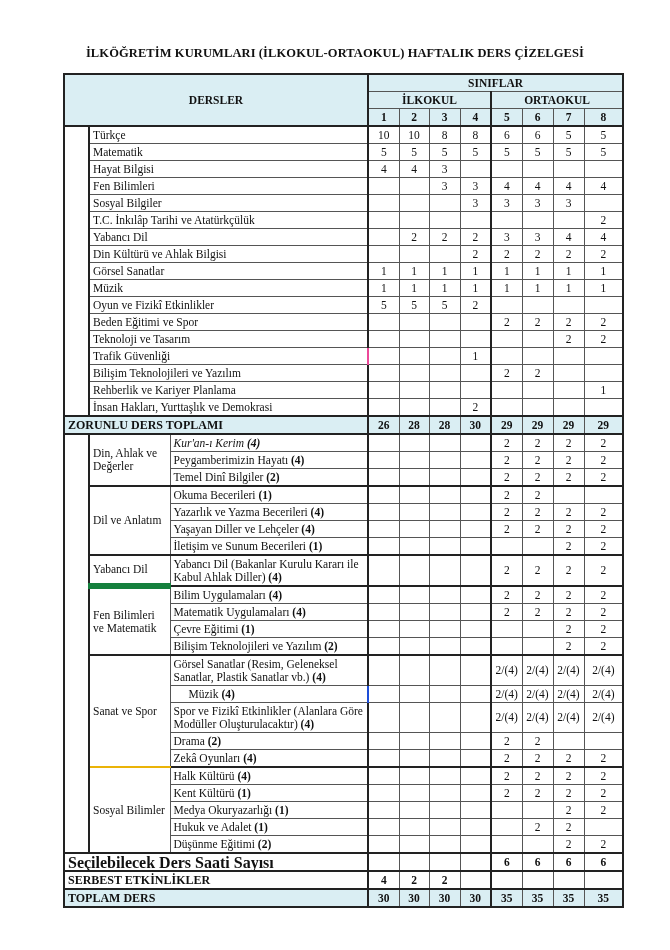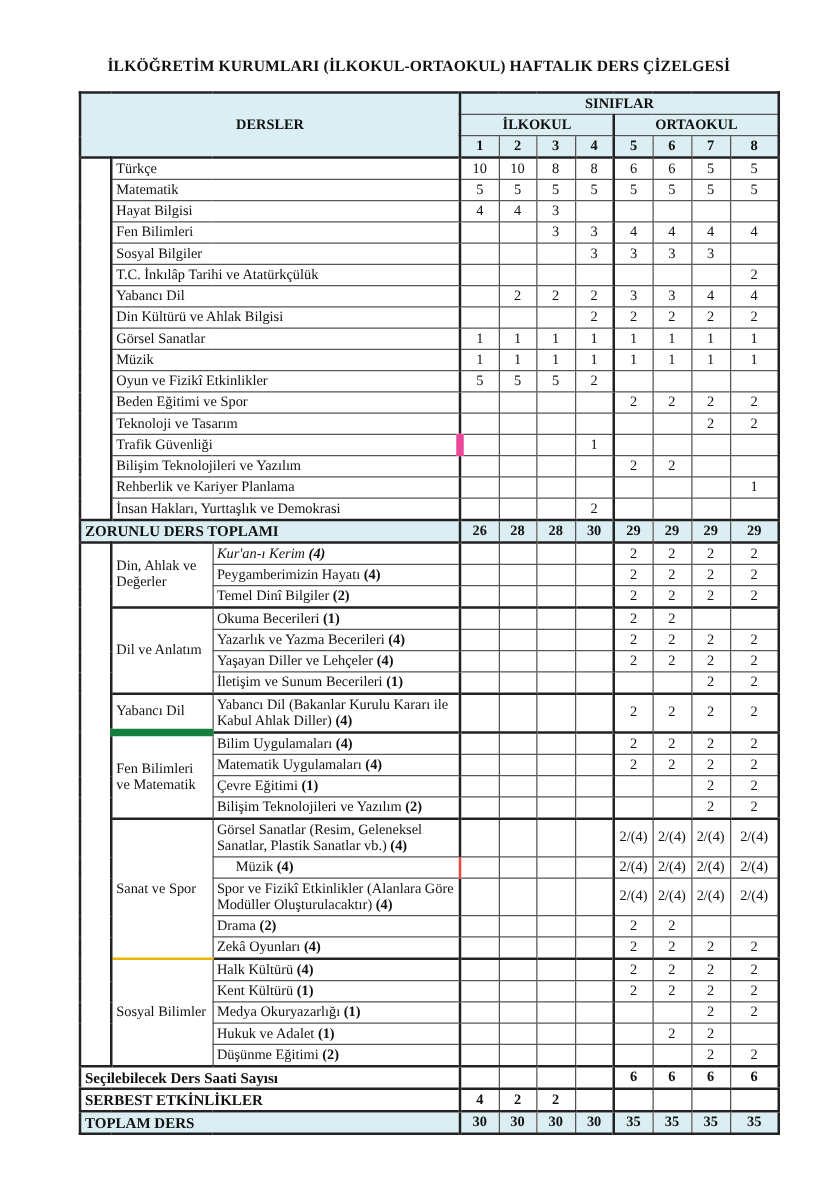--- a/index.html
+++ b/index.html
@@ -200,21 +200,21 @@
         <td class="num"></td>
         <td class="num"></td>
         <td class="num"></td>
         <td class="num"></td>
         <td class="num sepL"></td>
         <td class="num"></td>
         <td class="num">2</td>
         <td class="num">2</td>
       </tr>
       <tr>
-        <td colspan="2" style="border-right:6px solid #ec4899;">Trafik Güvenliği</td>
+        <td colspan="2" style="border-right:2px solid #ec4899;">Trafik Güvenliği</td>
         <td class="num"></td>
         <td class="num"></td>
         <td class="num"></td>
         <td class="num">1</td>
         <td class="num sepL"></td>
         <td class="num"></td>
         <td class="num"></td>
         <td class="num"></td>
       </tr>
       <tr>
@@ -404,21 +404,21 @@
         <td class="num" style="border-top: 2px solid rgb(34, 34, 34);"></td>
         <td class="num" style="border-top: 2px solid rgb(34, 34, 34);"></td>
         <td class="num" style="border-top: 2px solid rgb(34, 34, 34);"></td>
         <td class="num" style="border-top: 2px solid rgb(34, 34, 34);"></td>
         <td class="num sepL" style="border-top: 2px solid rgb(34, 34, 34);">2/(4)</td>
         <td class="num" style="border-top: 2px solid rgb(34, 34, 34);">2/(4)</td>
         <td class="num" style="border-top: 2px solid rgb(34, 34, 34);">2/(4)</td>
         <td class="num" style="border-top: 2px solid rgb(34, 34, 34);">2/(4)</td>
       </tr>
       <tr>
-        <td class="" style="border-right:2px solid #ef4444;padding-left:18px;"><span>Müzik</span> <span class="subj-bold">(4)</span></td>
+        <td class="" style="border-right:2px solid #1d4ed8;padding-left:18px;"><span>Müzik</span> <span class="subj-bold">(4)</span></td>
         <td class="num"></td>
         <td class="num"></td>
         <td class="num"></td>
         <td class="num"></td>
         <td class="num sepL">2/(4)</td>
         <td class="num">2/(4)</td>
         <td class="num">2/(4)</td>
         <td class="num">2/(4)</td>
       </tr>
       <tr>
@@ -504,21 +504,21 @@
         <td class="num"></td>
         <td class="num"></td>
         <td class="num"></td>
         <td class="num"></td>
         <td class="num sepL"></td>
         <td class="num"></td>
         <td class="num">2</td>
         <td class="num">2</td>
       </tr>
       <tr class="thickTop">
-        <td class="bold" colspan="3" style="border-right:2px solid #222;font-size:12px;">Seçilebilecek Ders Saati Sayısı</td>
+        <td class="bold" colspan="3" style="border-right:2px solid #222;font-size:16px;">Seçilebilecek Ders Saati Sayısı</td>
         <td class="num bold"></td>
         <td class="num bold"></td>
         <td class="num bold"></td>
         <td class="num bold"></td>
         <td class="num sepL bold">6</td>
         <td class="num bold">6</td>
         <td class="num bold">6</td>
         <td class="num bold">6</td>
       </tr>
       <tr class="thickTop">

